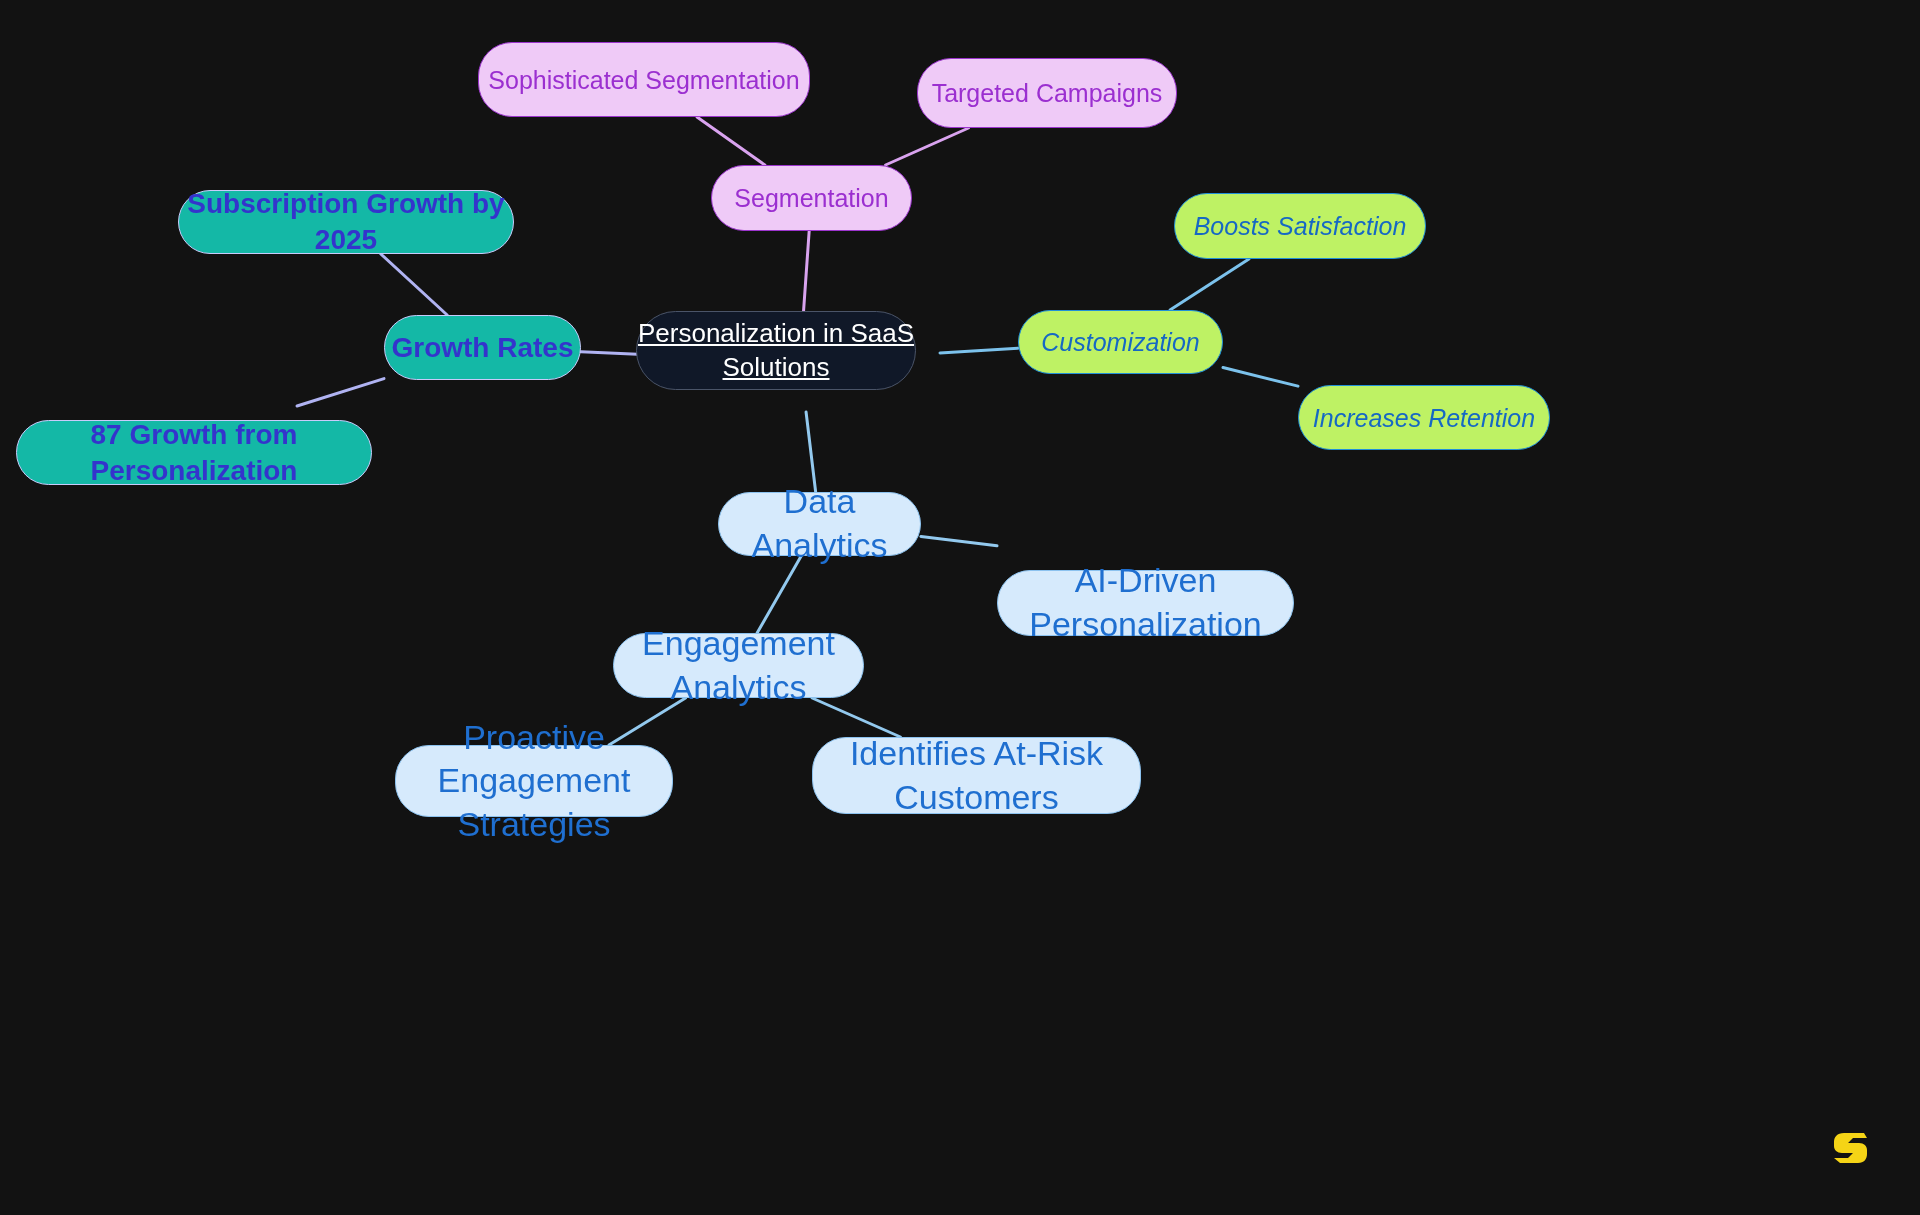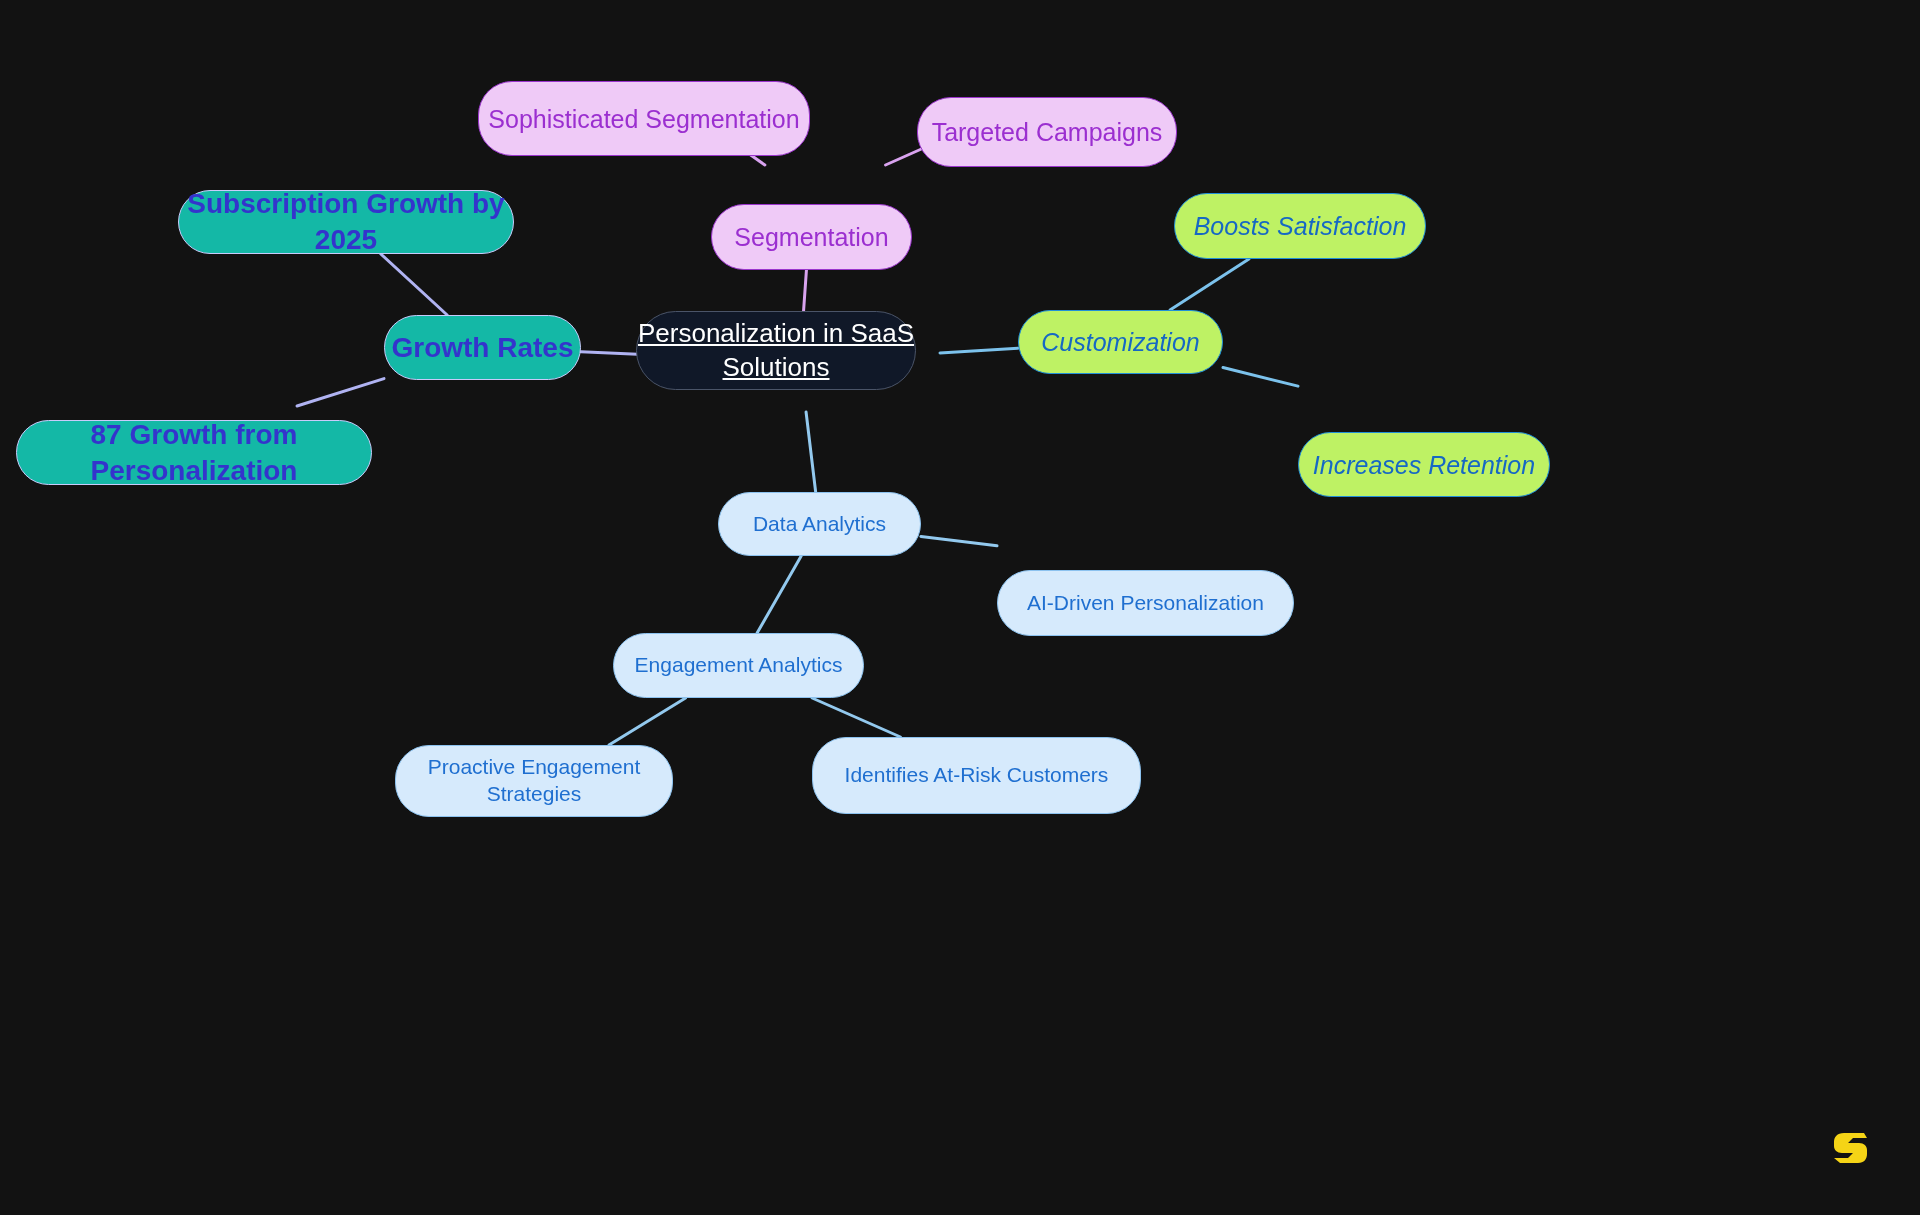--- a/index.html
+++ b/index.html
@@ -47,34 +47,33 @@
     border: 1px solid #c9cbfb;
     color: #3434cc;
     font-size: 28px;
     font-weight: bold;
   }
   .node-pink {
     background: #efcaf7;
     border: 1.6px solid #9b34cd;
     color: #9b2fd0;
     font-size: 25px;
-    margin-top: 39px;
   }
   .node-blue {
     background: #bef264;
     border: 1.6px solid #2090d8;
     color: #1668c4;
     font-size: 25px;
     font-style: italic;
   }
   .node-lightblue {
     background: #d6eafc;
     border: 1.6px solid #8cc2ef;
     color: #1f6fd0;
-    font-size: 21px;
+    font-size: 34px;
   }
   #logo {
     position: absolute;
     left: 1826px;
     top: 1124px;
     width: 48px;
     height: 48px;
     z-index: 3;
   }
 </style>
@@ -102,21 +101,21 @@
       <div class="node node-root" style="left: 636px; top: 311px; width: 280px; height: 79px; text-decoration: underline;">Personalization in SaaS
 Solutions</div>
       <div class="node node-pink" style="left: 711px; top: 165px; width: 201px; height: 66px;">Segmentation</div>
       <div class="node node-pink" style="left: 478px; top: 42px; width: 332px; height: 75px;">Sophisticated Segmentation</div>
       <div class="node node-pink" style="left: 917px; top: 58px; width: 260px; height: 70px;">Targeted Campaigns</div>
       <div class="node node-purple" style="left: 384px; top: 315px; width: 197px; height: 65px;">Growth Rates</div>
       <div class="node node-purple" style="left: 178px; top: 190px; width: 336px; height: 64px;">Subscription Growth by 2025</div>
       <div class="node node-purple" style="left: 16px; top: 420px; width: 356px; height: 65px;">87 Growth from Personalization</div>
       <div class="node node-blue" style="left: 1018px; top: 310px; width: 205px; height: 64px;">Customization</div>
       <div class="node node-blue" style="left: 1174px; top: 193px; width: 252px; height: 66px;">Boosts Satisfaction</div>
-      <div class="node node-blue" style="left: 1298px; top: 385px; width: 252px; height: 65px; margin-top: 47px;">Increases Retention</div>
+      <div class="node node-blue" style="left: 1298px; top: 385px; width: 252px; height: 65px;">Increases Retention</div>
       <div class="node node-lightblue" style="left: 718px; top: 492px; width: 203px; height: 64px;">Data Analytics</div>
       <div class="node node-lightblue" style="left: 997px; top: 531px; width: 297px; height: 66px; margin-top: 39px;">AI-Driven Personalization</div>
       <div class="node node-lightblue" style="left: 613px; top: 633px; width: 251px; height: 65px;">Engagement Analytics</div>
       <div class="node node-lightblue" style="left: 395px; top: 745px; width: 278px; height: 72px;">Proactive Engagement
 Strategies</div>
       <div class="node node-lightblue" style="left: 812px; top: 737px; width: 329px; height: 77px;">Identifies At-Risk Customers</div>
     </div>
 
   <svg id="logo" viewBox="0 0 48 48">
     <path id="logo-path" d="M38 9 L18 9 C11 9 8 13 8 18 L8 22 C8 26 11 29 16 29 L27 29 L22 34 L8 34 L14 39 L32 39 C38 39 41 35 41 30 L41 26 C41 22 38 19 33 19 L22 19 L27 14 L41 14 Z" fill="#f5d416"></path>

